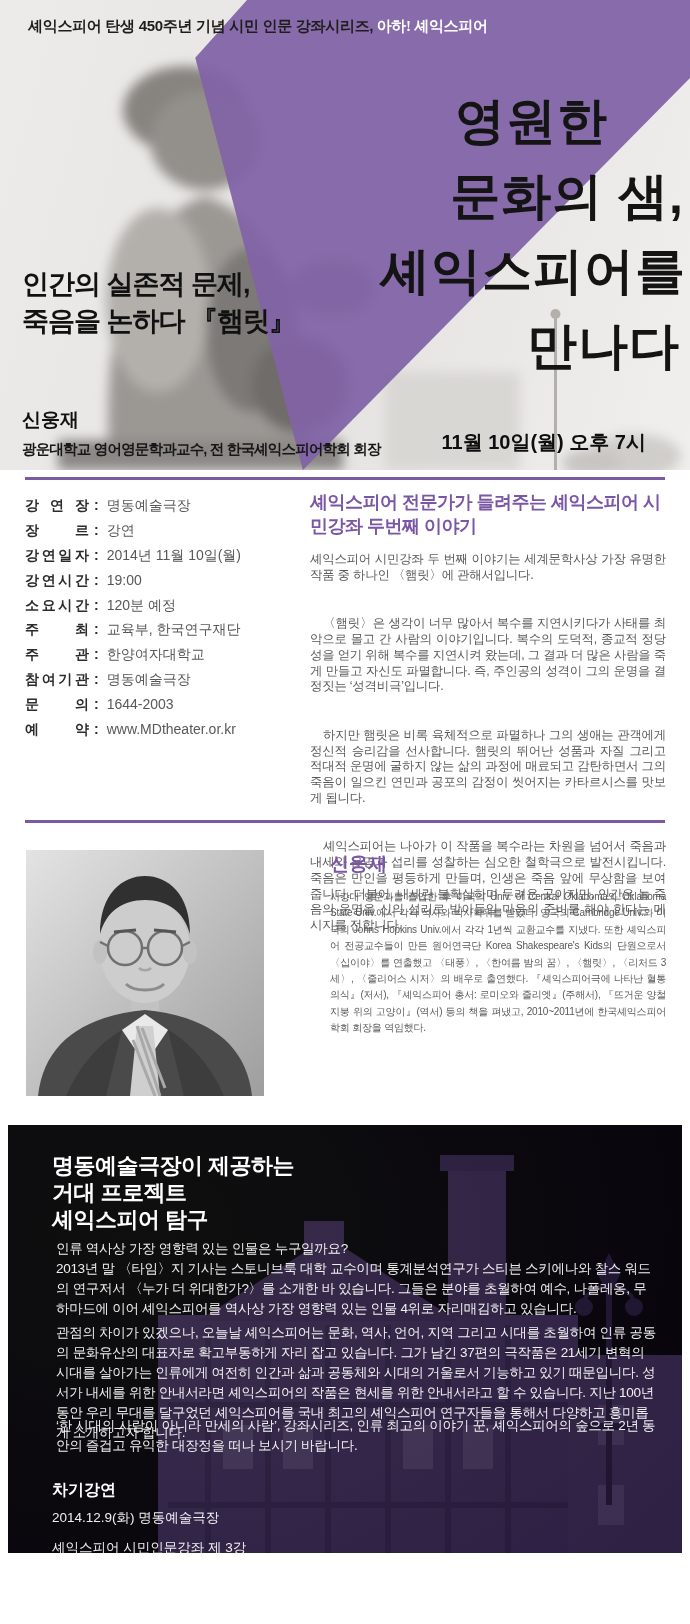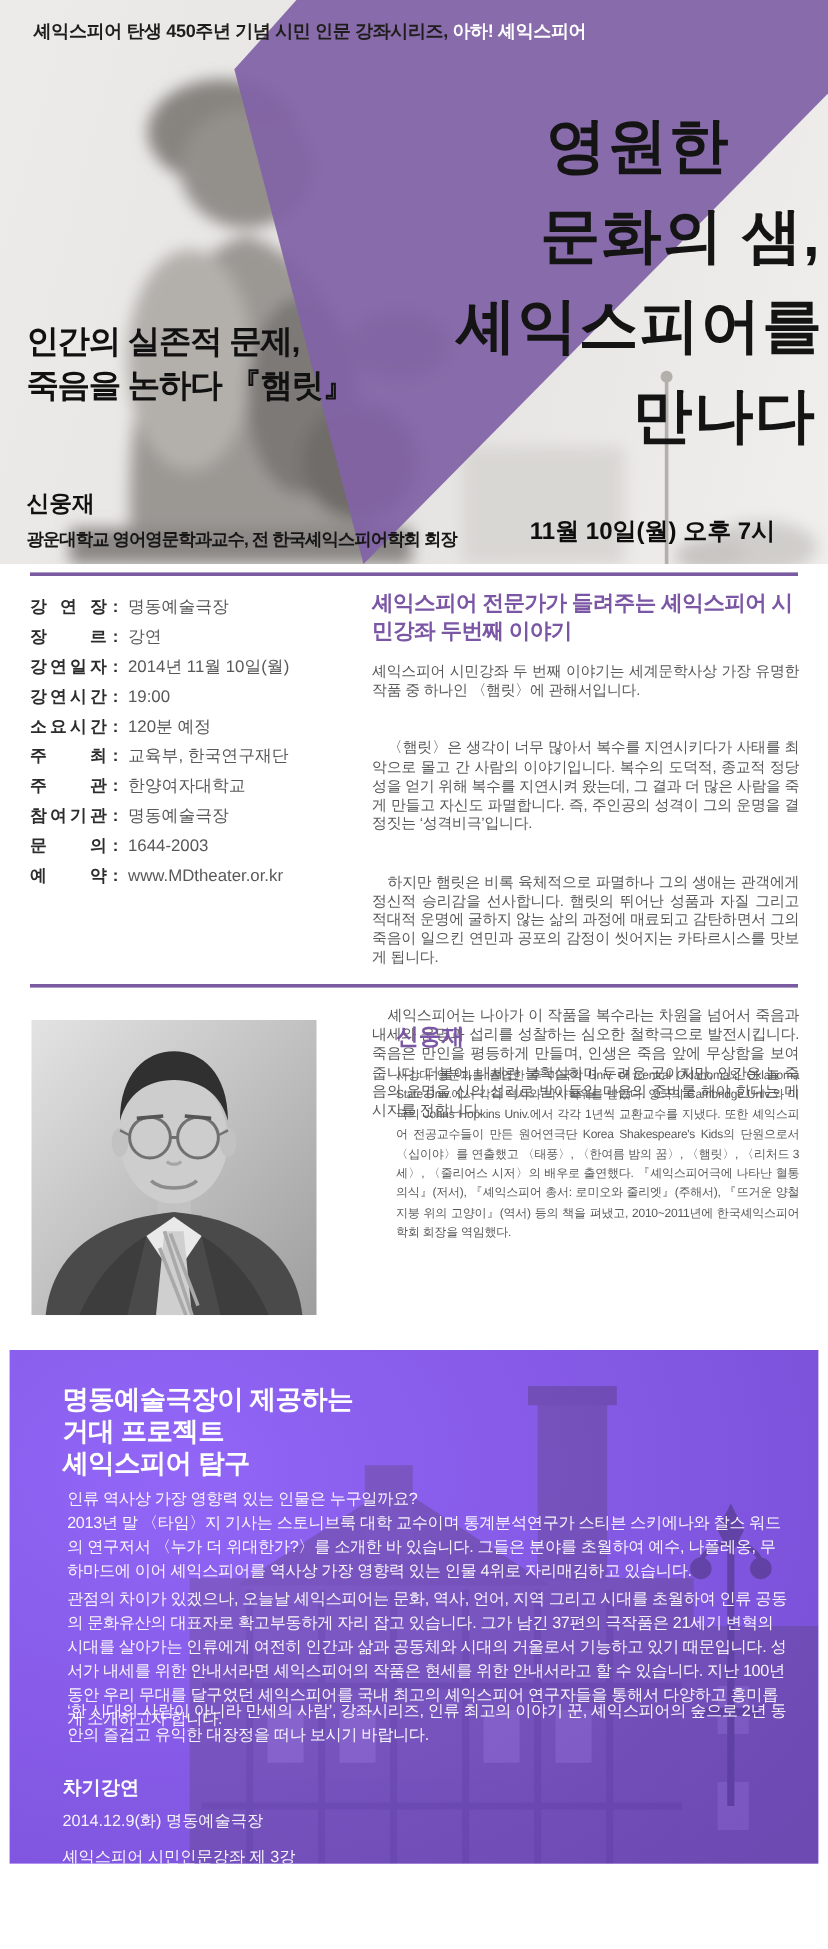--- a/index.html
+++ b/index.html
@@ -9,21 +9,21 @@
   
   .header{position:absolute;left:0;top:0;width:690px;height:470px;
           background:linear-gradient(105deg,#ecebe9 0%,#e6e4e2 55%,#f0efed 100%);overflow:hidden;}
   .statue-art{position:absolute;left:0;top:0;width:690px;height:470px;}
   .purple-overlay{position:absolute;left:0;top:0;width:690px;height:470px;
           background:rgba(130,99,166,0.94);
           clip-path:polygon(35.8% 0%,100% 0%,100% 16.6%,43.9% 100%,28.3% 12.3%);}
   .top-label{position:absolute;left:28px;top:17px;font-size:15px;font-weight:bold;
           letter-spacing:-0.3px;white-space:nowrap;z-index:5;}
   .top-label .black-part{color:#1f1d1b;}
-  .top-label .white-part{color:#ffffff;}
+  .top-label .white-part{color:#ffffff;font-family:Liberation Serif, serif;}
   .main-title{position:absolute;top:84px;right:4px;text-align:right;z-index:5;
           font-size:50px;line-height:75px;font-weight:900;color:#141414;letter-spacing:1px;}
   .main-title .t1{padding-right:78px;}
   .main-title .t2{padding-right:2px;}
   .main-title .t3{padding-right:0;}
   .main-title .t4{padding-right:6px;}
   .lecture-block{position:absolute;left:22px;top:266px;z-index:5;color:#111;}
   .lecture-no{font-size:21px;font-weight:800;margin-bottom:7px;letter-spacing:-0.5px;}
   .lecture-title{font-size:27px;font-weight:800;line-height:37px;letter-spacing:-1px;}
   .speaker-name-hdr{position:absolute;left:22px;top:407px;font-size:19px;font-weight:800;color:#111;z-index:5;}
@@ -53,21 +53,21 @@
 
   
   .speaker-photo{position:absolute;left:26px;top:850px;width:238px;height:246px;overflow:hidden;}
   .bio-name{position:absolute;left:330px;top:851px;font-size:19px;font-weight:800;color:#7a56a5;}
   .bio-text{position:absolute;left:330px;top:889px;width:336px;}
   .bio-text p{margin:0;font-size:10px;line-height:16.4px;color:#5a5858;
           text-align:justify;letter-spacing:-0.2px;}
 
   
   .project{position:absolute;left:8px;top:1125px;width:674px;height:428px;
-          background:#8b5cf6;overflow:hidden;color:#fff;}
+          background:#000000;overflow:hidden;color:#fff;}
   .project-art{position:absolute;left:0;top:0;width:674px;height:499px;opacity:0.45;}
   .project-vignette{position:absolute;left:0;top:0;width:674px;height:499px;
           background:radial-gradient(ellipse at 20% 20%, rgba(255,255,255,0.06), rgba(40,20,70,0.18) 85%);}
   .project-heading{position:absolute;left:44px;top:27px;font-size:22px;line-height:27px;
           font-weight:800;color:#ffffff;letter-spacing:-0.5px;z-index:3;}
   .p-block{position:absolute;left:48px;width:600px;font-size:13.5px;line-height:20px;
           color:rgba(255,255,255,0.93);letter-spacing:-0.3px;z-index:3;}
   .p-block p{margin:0;}
   .p-block-1{top:114px;}
   .p-block-2{top:198px;}

